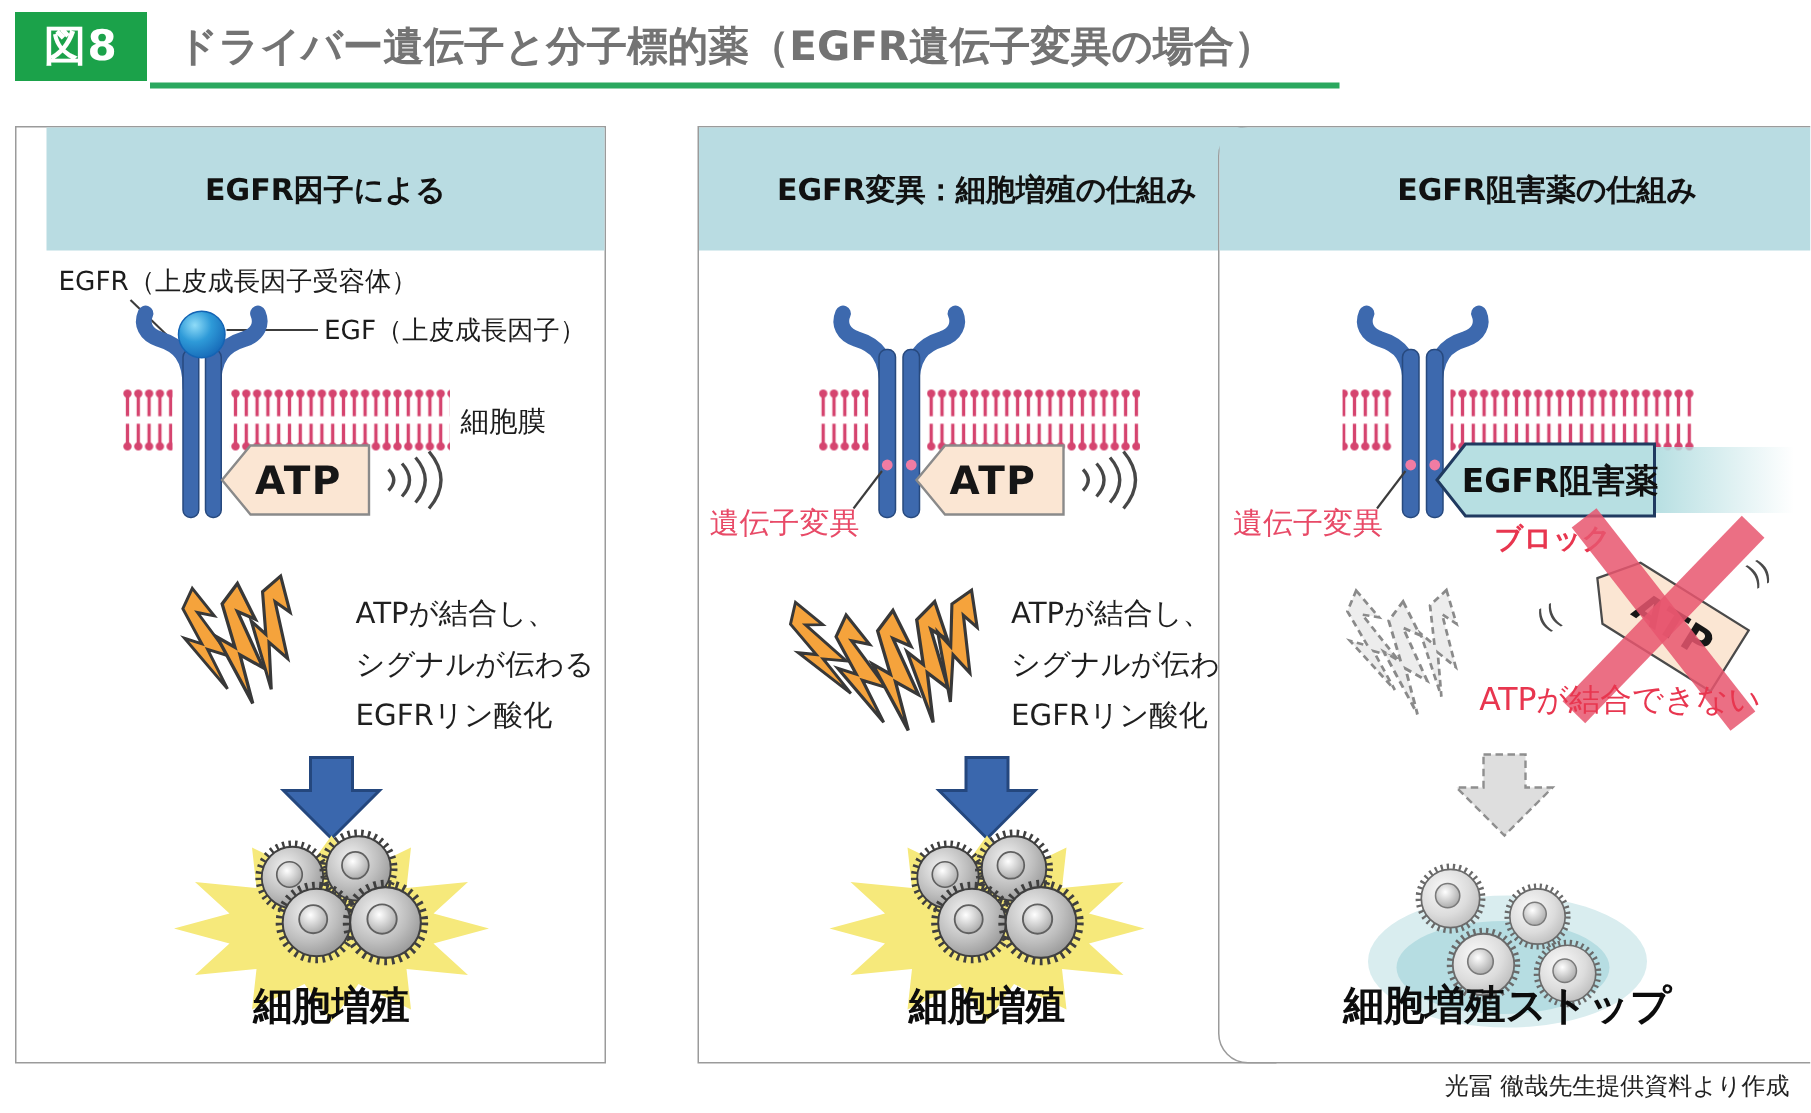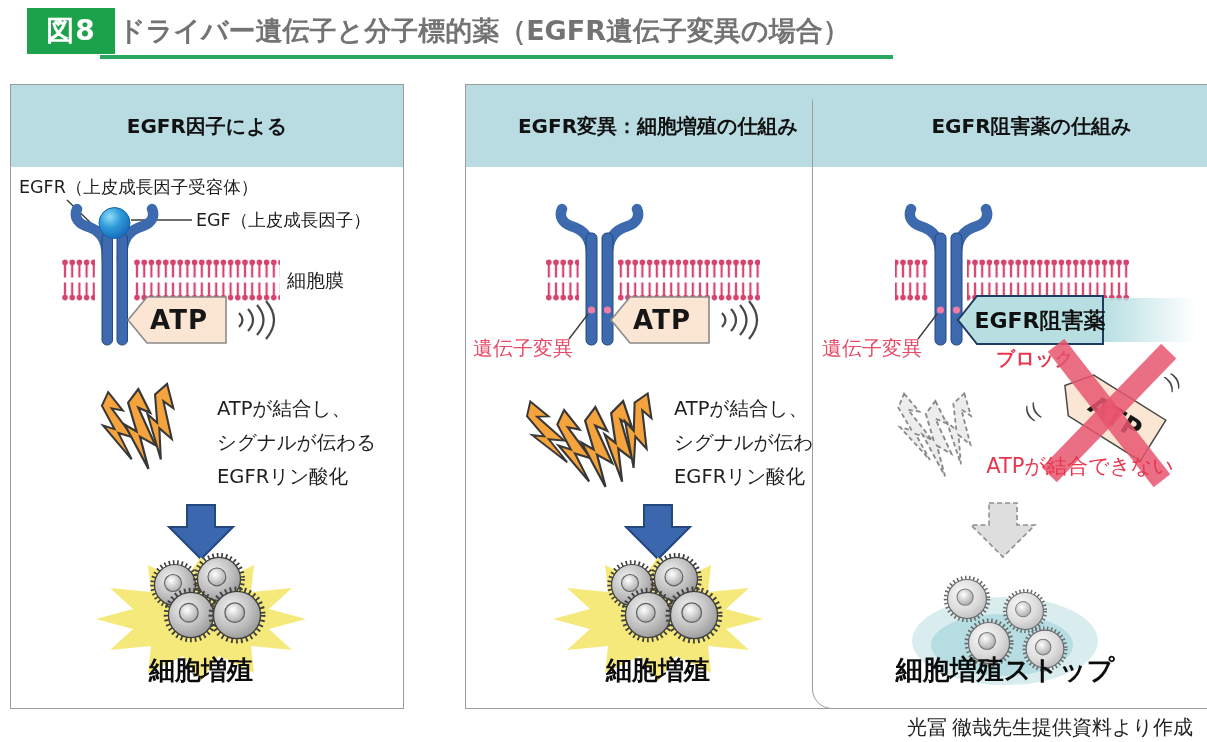--- a/index.html
+++ b/index.html
@@ -2,29 +2,29 @@
 <html><head>
 <meta charset="utf-8">
 <style>
   html,body{margin:0;padding:0;background:#fff;}
   .canvas{position:relative;width:1207px;height:742px;background:#ffffff;
           font-family:"DejaVu Sans","Liberation Sans",sans-serif;overflow:hidden;}
 
   
   .fig-badge{position:absolute;left:10px;top:8px;width:88px;height:46px;
              background:#1ba24a;color:#ffffff;font-size:28px;font-weight:bold;
-             display:flex;align-items:center;justify-content:center;letter-spacing:1px;margin-left:17px;}
+             display:flex;align-items:center;justify-content:center;letter-spacing:1px;}
   .fig-title{position:absolute;left:118px;top:13px;font-size:27px;font-weight:bold;
              color:#737373;white-space:nowrap;}
   .fig-underline{position:absolute;left:100px;top:55px;width:793px;height:4px;background:#2ba85f;}
 
   
   .panel{position:absolute;top:84px;height:625px;background:#ffffff;
          border:1.6px solid #9b9b9b;box-sizing:border-box;}
-  .panel-1{left:10px;width:394px;}
+  .panel-1{left:10px;width:394px;padding-left:20px;}
   .panel-2{left:417px;width:386px;margin-left:48px;}
   .panel-3{left:812px;width:439px;border-radius:20px;}
   .panel-header{height:82px;background:#b9dce2;display:flex;flex-direction:column;
                 align-items:center;justify-content:center;font-size:20px;font-weight:bold;
                 color:#111;line-height:1.35;text-align:center;}
   .panel-body{position:relative;}
   .body-svg{display:block;}
 
   
   .lbl{font-size:17.5px;fill:#1c1c1c;}
@@ -34,21 +34,21 @@
   .red-lbl{font-size:20px;fill:#e84a67;}
   .red-bold{font-size:19px;font-weight:bold;fill:#e8364f;}
   .red-cap{font-size:21px;fill:#e8364f;}
   .result{font-size:26px;font-weight:bold;fill:#0c0c0c;}
   .result-wide{font-size:27px;font-weight:bold;fill:#0c0c0c;}
   .inhib-txt{font-size:22px;font-weight:600;fill:#101010;}
   .ptr{stroke:#3c3c3c;stroke-width:1.4;}
   .shake{font-size:19px;fill:#4a4a4a;}
 
   
-  .credit{position:absolute;right:14px;top:714px;font-size:20px;color:#222;font-family:Liberation Serif, serif;}
+  .credit{position:absolute;right:14px;top:714px;font-size:16px;color:#222;}
 </style>
 </head>
 <body>
 
 <svg width="0" height="0" style="position:absolute" aria-hidden="true">
   <defs>
     <radialGradient id="gBall" cx="35%" cy="30%" r="80%">
       <stop offset="0%" stop-color="#8fdcf8"></stop>
         <stop offset="45%" stop-color="#2e9ad8"></stop>
         <stop offset="100%" stop-color="#1464b4"></stop>

